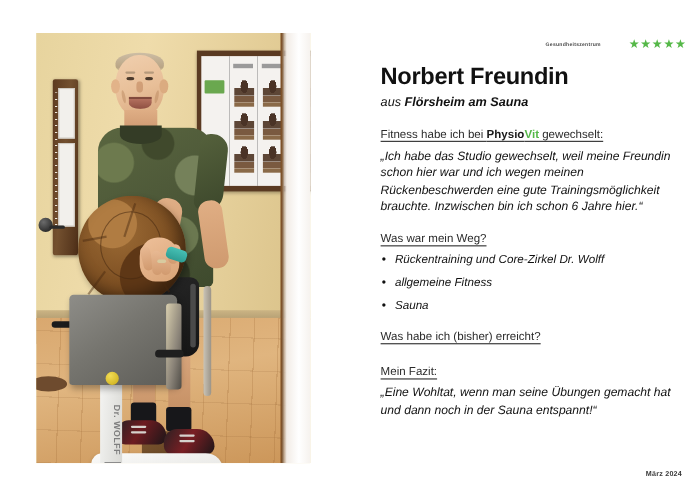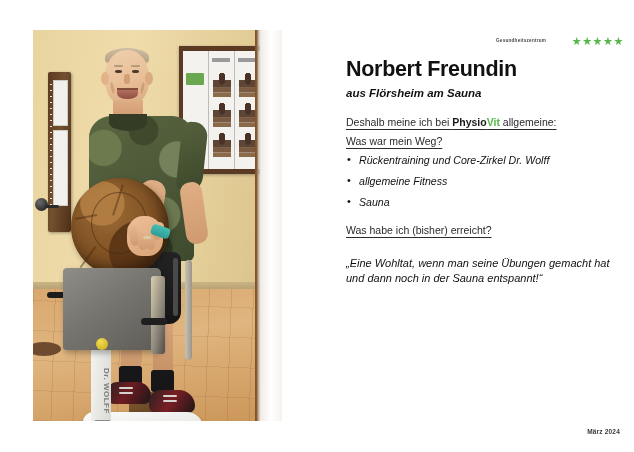--- a/index.html
+++ b/index.html
@@ -396,21 +396,21 @@
     letter-spacing: -0.3px;
     margin: 0 0 5px 0;
     line-height: 1.1;
   }
   .person-from {
     font-size: 11.5px;
     color: #111111;
     margin: 0 0 16px 0;
     line-height: 1.2;
   }
-  .person-from .from-word { font-style: italic; font-weight: bold; }
+  .person-from .from-word { font-style: italic; font-weight: normal; }
   .person-from .from-city { font-weight: bold; font-style: italic; }
 
   .sec-head {
     font-size: 10.5px;
     color: #2b2b2b;
     text-decoration: underline;
     text-underline-offset: 2.5px;
     margin: 0 0 5px 0;
     line-height: 1.25;
   }
@@ -582,30 +582,32 @@
 
 <div id="content">
 
   <h1 class="person-name">Norbert Freundin</h1>
 
   <p class="person-from">
     <span class="from-word">aus</span>
     <span class="from-city">Flörsheim am Sauna</span>
   </p>
 
-  <p class="sec-head"><span>Deshalb meine ich bei </span><span class="hl-physio">Physio</span><span class="hl-vit">Vit</span><span> allgemeine:</span></p>
-
+  <p class="sec-head"><span>Fitness habe ich bei </span><span class="hl-physio">Physio</span><span class="hl-vit">Vit</span><span> gewechselt:</span></p>
+
+  <p class="quote">„Ich habe das Studio gewechselt, weil meine Freundin schon hier war und ich wegen meinen Rückenbeschwerden eine gute Trainingsmöglichkeit brauchte. Inzwischen bin ich schon 6 Jahre hier.“</p>
 
   <p class="sec-head">Was war mein Weg?</p>
   <ul class="bullets">
     <li>Rückentraining und Core-Zirkel Dr. Wolff</li>
     <li>allgemeine Fitness</li>
     <li>Sauna</li>
   </ul>
 
   <p class="sec-head">Was habe ich (bisher) erreicht?</p>
 
   <div class="gap-before-fazit"></div>
 
+  <p class="sec-head">Mein Fazit:</p>
   <p class="quote">„Eine Wohltat, wenn man seine Übungen gemacht hat und dann noch in der Sauna entspannt!“</p>
 </div>
 
 <div id="date-stamp">März 2024</div>
 
 </body></html>

